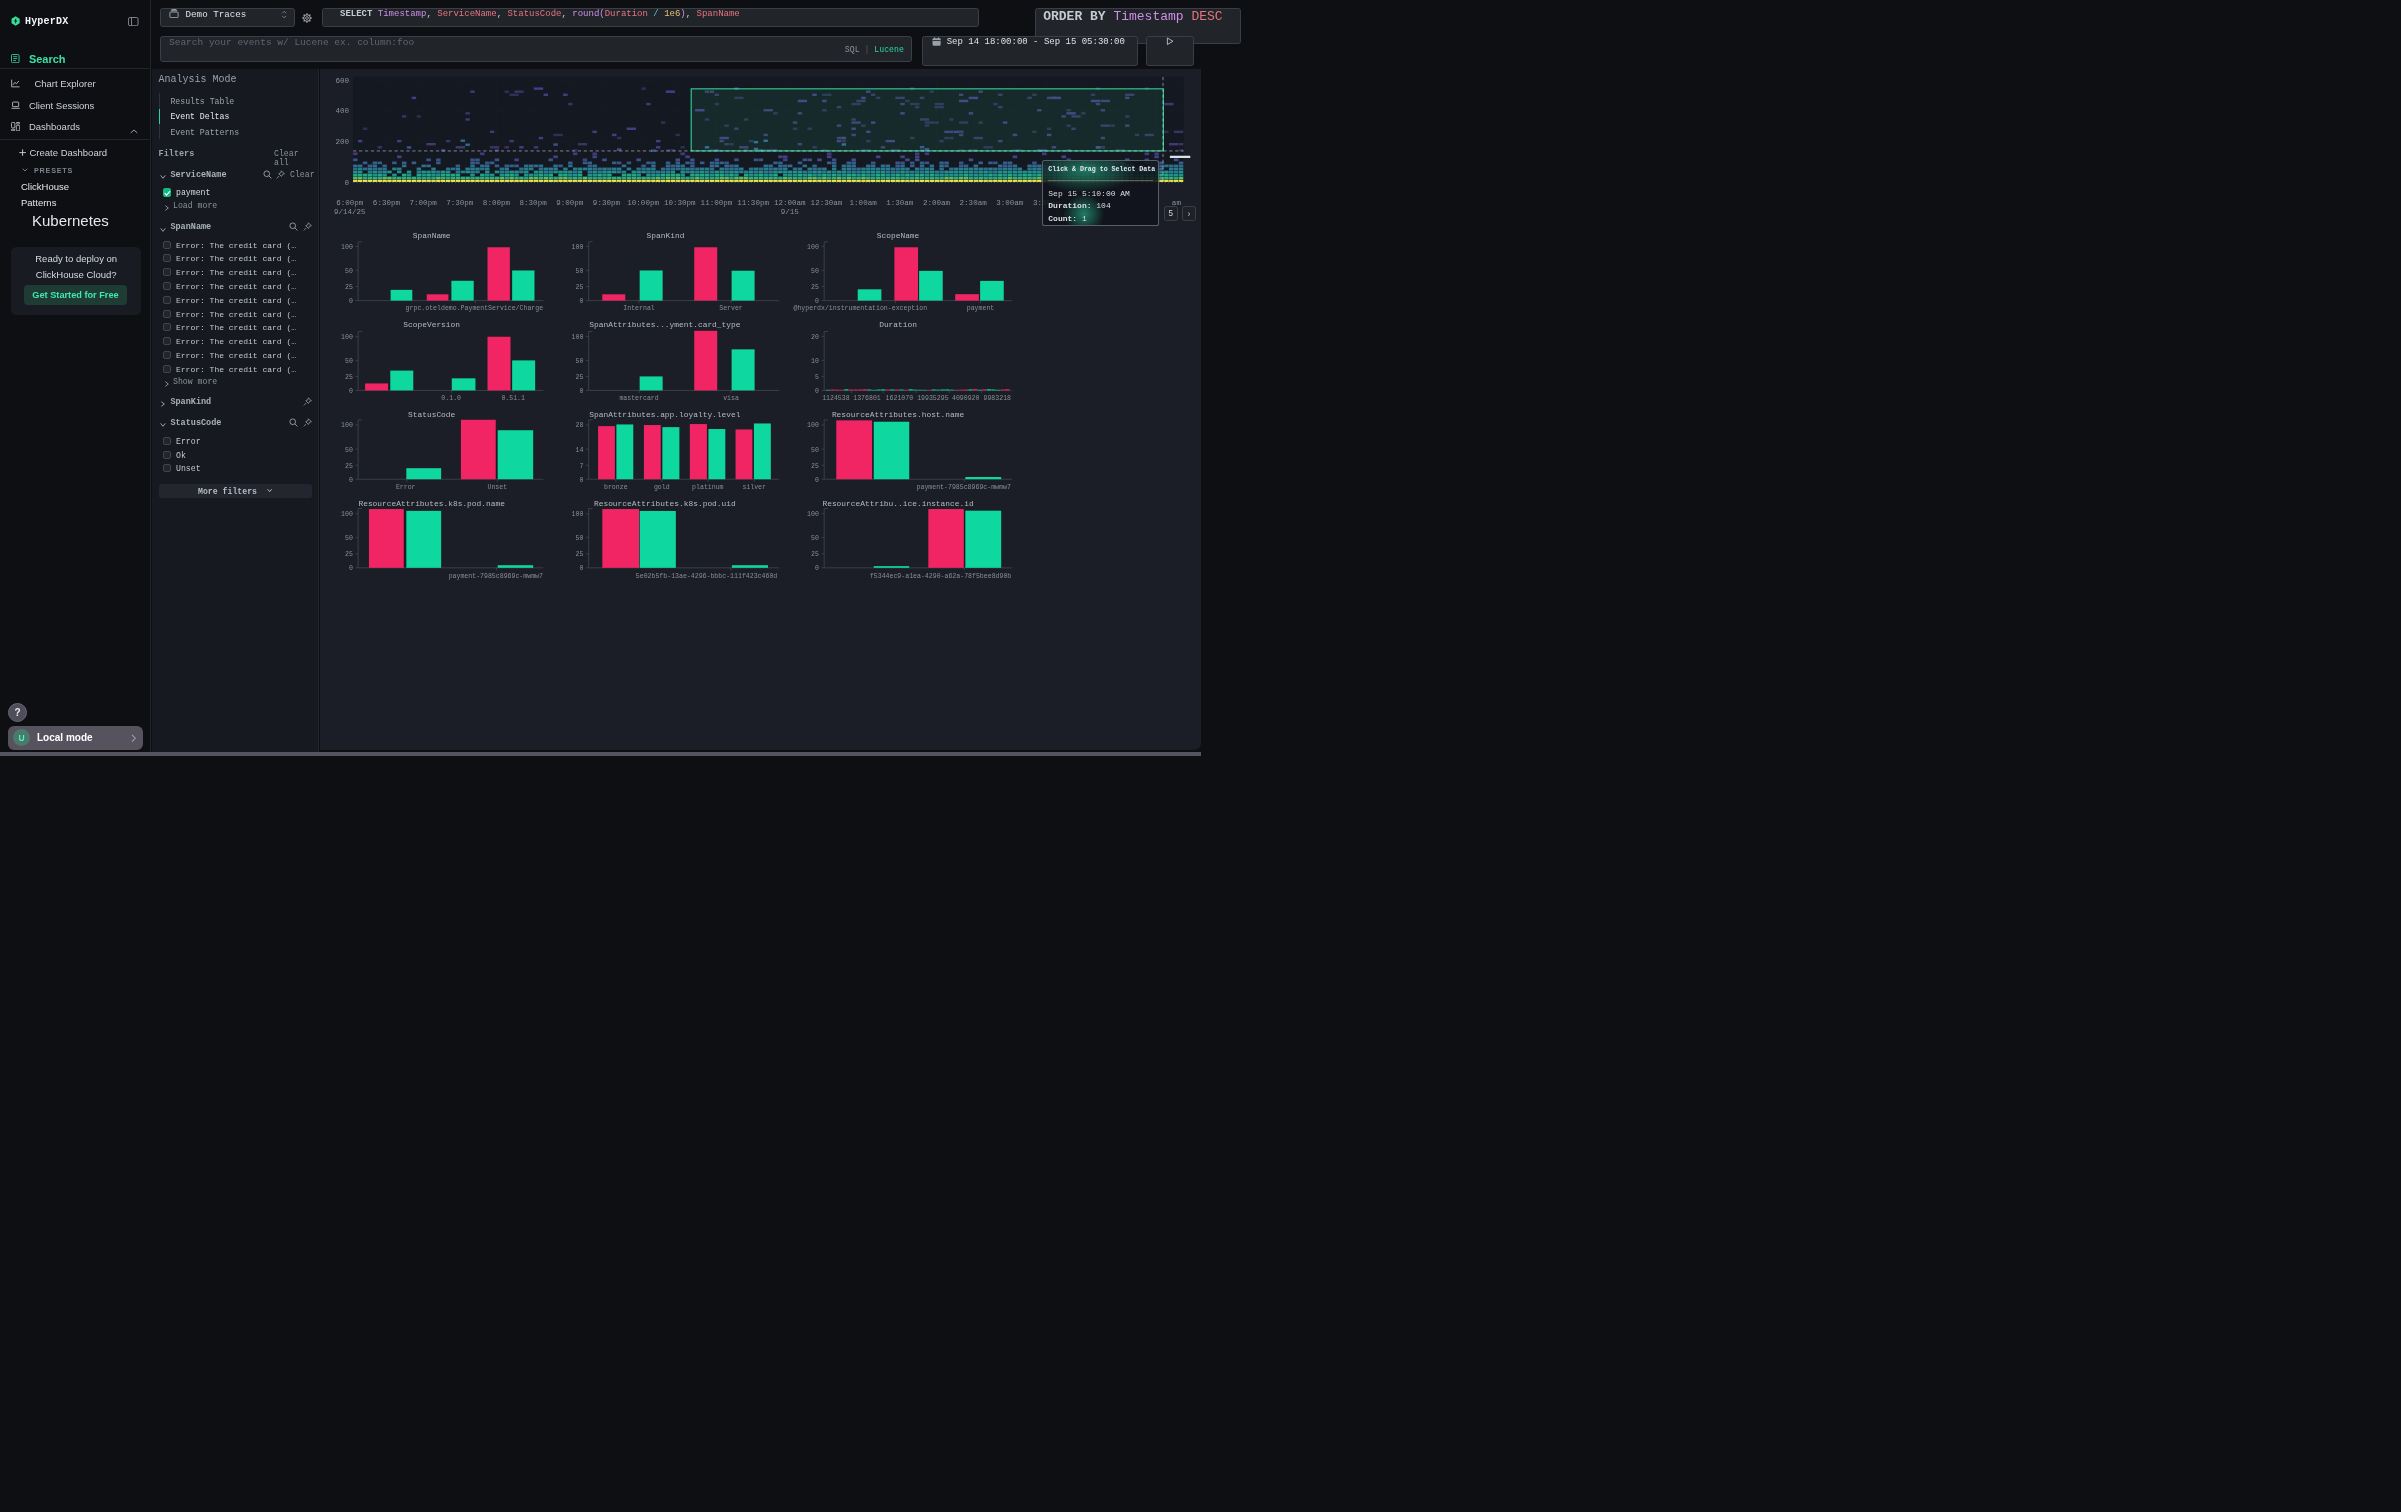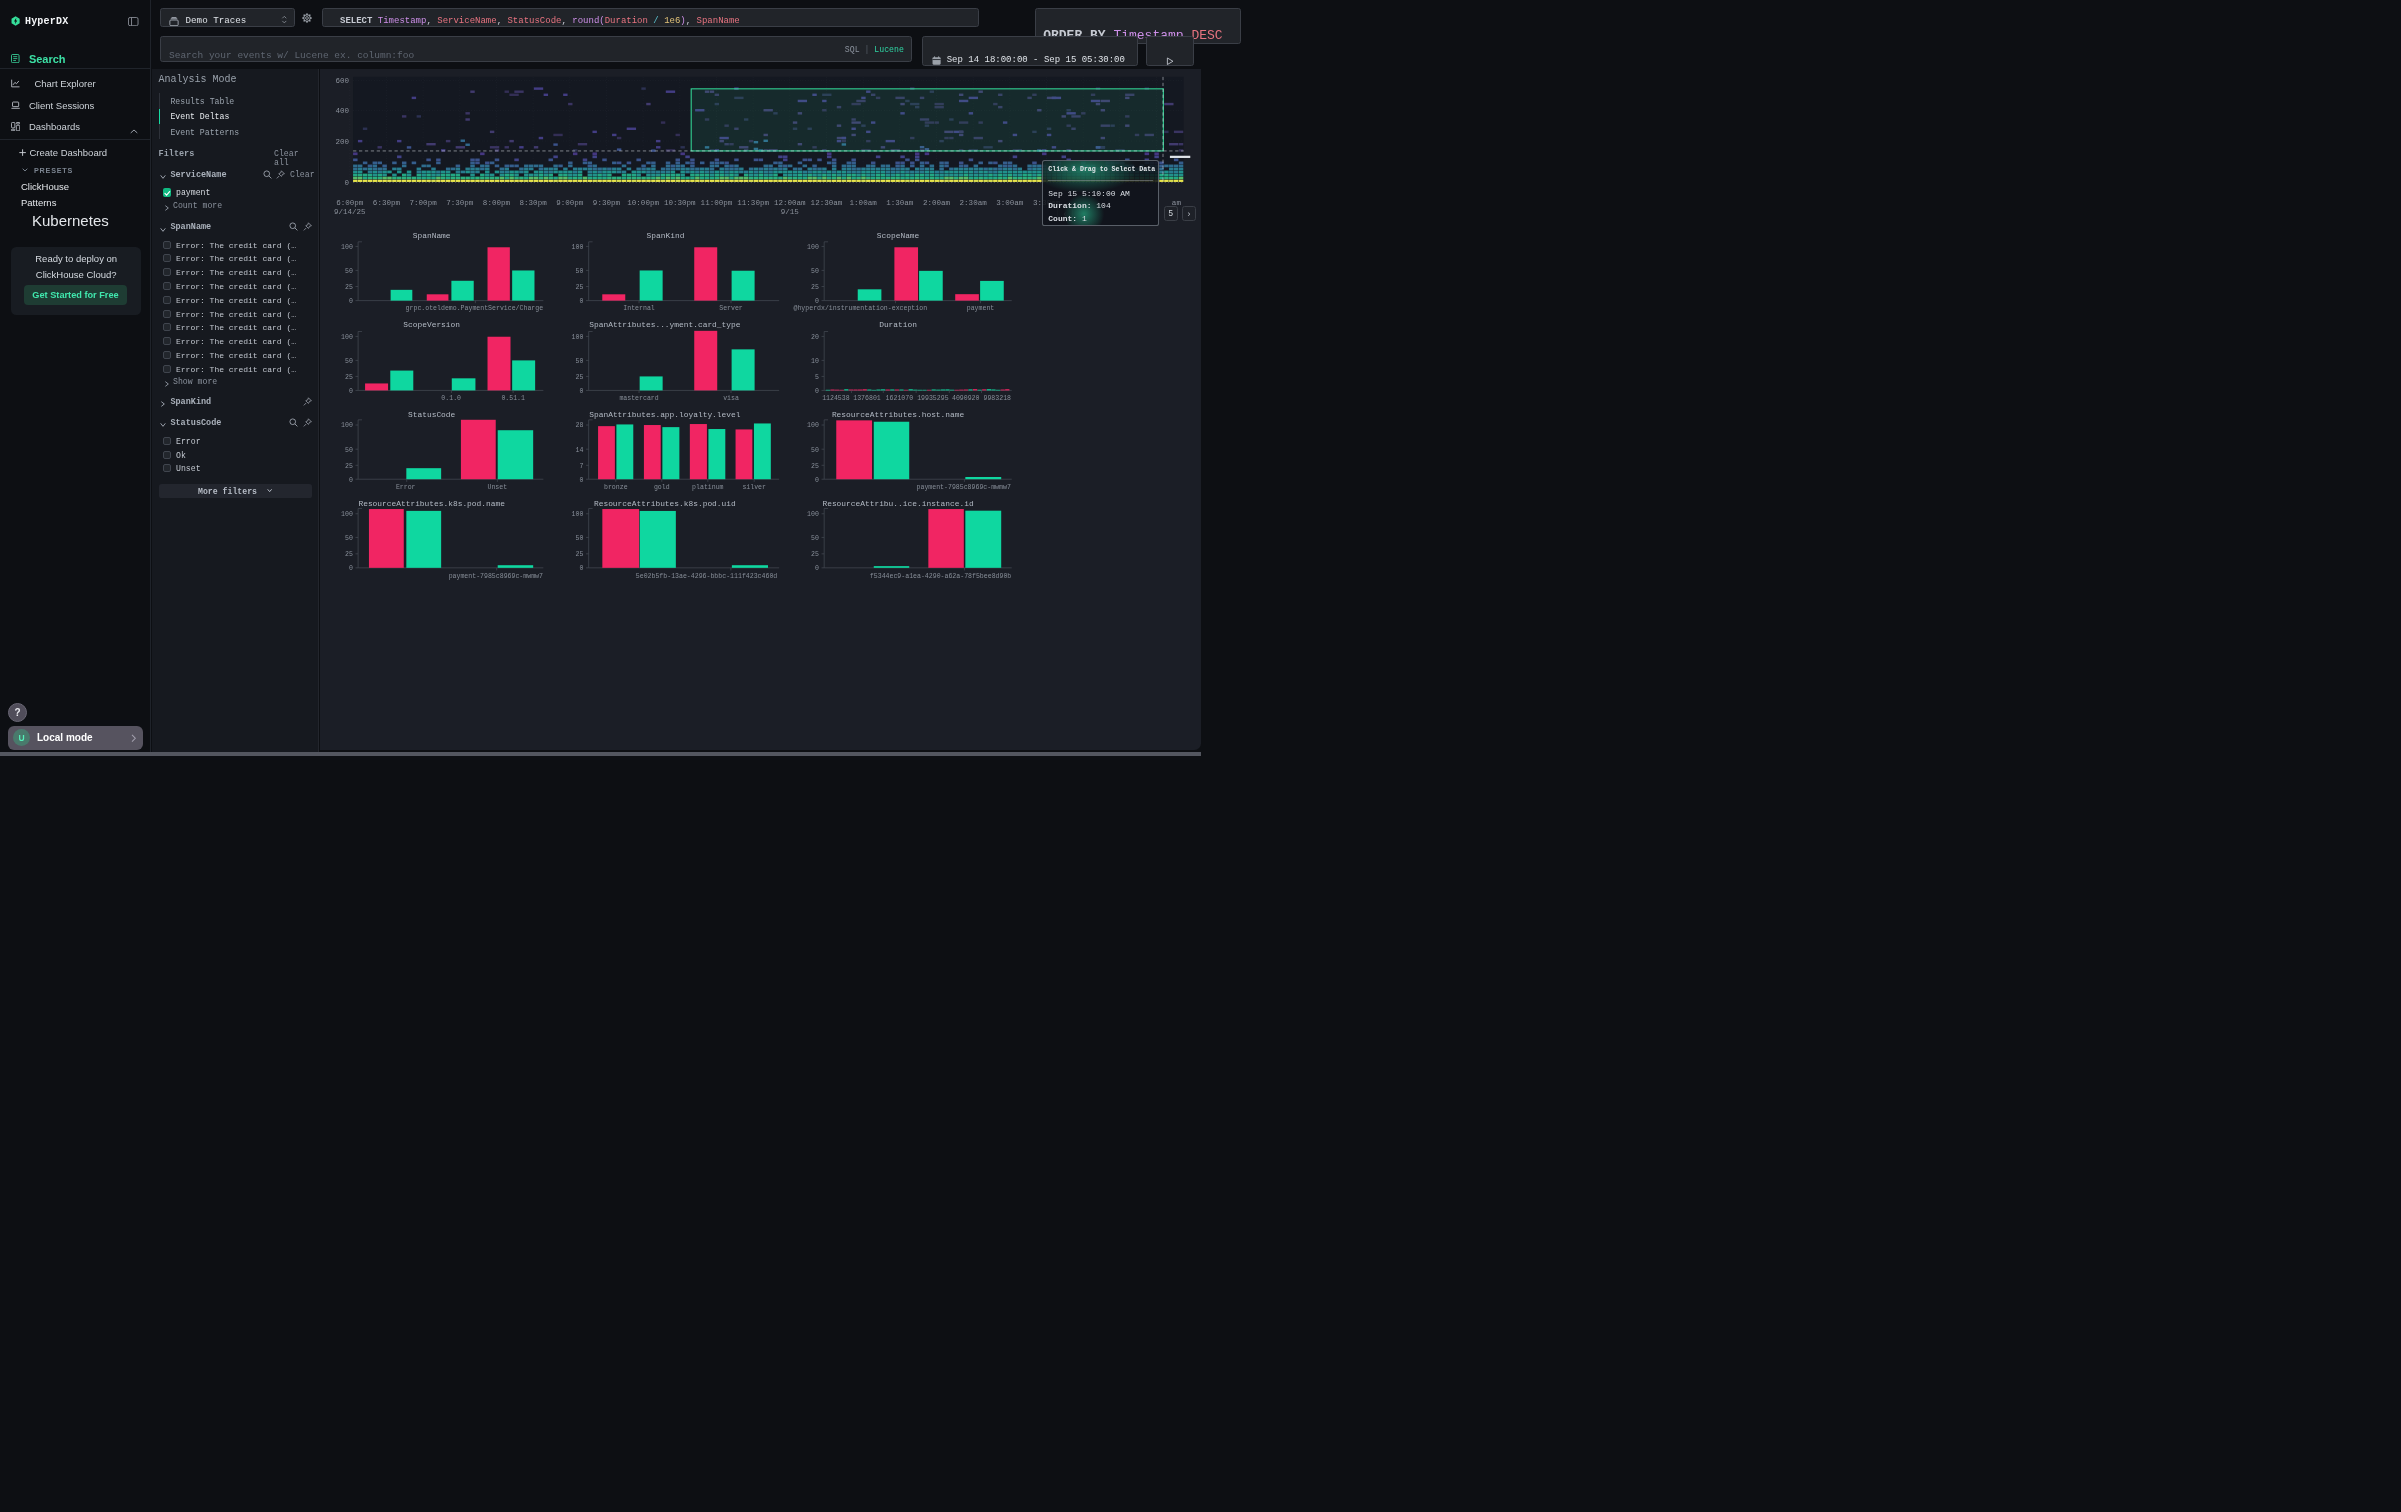--- a/index.html
+++ b/index.html
@@ -4,21 +4,21 @@
 *{margin:0;padding:0;box-sizing:border-box}
 html,body{width:1201px;height:756px;overflow:hidden;background:#0d0f13;
  font-family:"Liberation Sans",sans-serif;-webkit-font-smoothing:antialiased}
 .mono{font-family:"Liberation Mono",monospace}
 .abs{position:absolute}
 #sidebar{position:absolute;left:0;top:0;width:151px;height:752px;background:#0d0f13;border-right:0.7px solid #1f232a}
 #fpanel{position:absolute;left:152px;top:69px;width:167px;height:684px;background:#16191f;border-right:0.7px solid #23262d}
 #main{position:absolute;left:320px;top:69px;width:881px;height:681px;background:#1b1e26;border-bottom-right-radius:6.6px}
 #botbar{position:absolute;left:0;top:752px;width:1201px;height:4px;background:#53565f}
 .row{position:absolute;display:flex;align-items:center}
-.ibox{position:absolute;background:#212429;border:0.7px solid #3a3e46;border-radius:2.6px;display:flex;align-items:flex-end}
+.ibox{position:absolute;background:#212429;border:0.7px solid #3a3e46;border-radius:2.6px;display:flex;align-items:flex-start}
 </style></head>
 <body>
 <div id="fpanel-bg" class="abs" style="left:152px;top:69px;width:167px;height:682px;background:#16191f"></div>
 <div id="main"></div>
 <div id="sidebar">
     <div class="row" style="left:11.2px;top:16px;height:10.5px">
       <svg width="9.2" height="10" viewBox="0 0 14 15" style="">
         <path d="M7 0.4 L13.2 3.9 V11.1 L7 14.6 L0.8 11.1 V3.9 Z" fill="#35df9b"></path>
         <path d="M8.1 2.6 L4.6 8.2 H6.8 L5.9 12.4 L9.6 6.6 H7.5 Z" fill="#0d0f13"></path>
       </svg>
@@ -164,21 +164,21 @@
         <line x1="4.8" y1="9.2" x2="1.2" y2="12.8" stroke="#9aa0aa" stroke-width="1.2"></line>
       </svg></div>
     <div class="abs" style="left:138px;top:101px;font-size:8.2px;color:#8a919c">Clear</div>
     <div class="abs" style="left:10.5px;top:119px;width:8.5px;height:8.5px;background:#10b981;border-radius:2px"><svg width="8.5" height="8.5" viewBox="0 0 13 13" style="">
         <path d="M2.99 6.76 L5.46 9.36 L10.14 3.9" fill="none" stroke="#fff" stroke-width="1.8" stroke-linecap="round"></path>
       </svg></div>
     <div class="abs" style="left:24px;top:119px;font-size:8.2px;color:#d6dae0">payment</div>
     <div class="abs" style="left:12px;top:133px"><svg width="6" height="6" viewBox="0 0 9 9" style="">
         <path d="M2 1 L6.5 4.5 L2 8" fill="none" stroke="#8a919c" stroke-width="1.5"></path>
       </svg></div>
-    <div class="abs" style="left:21px;top:132px;font-size:8.2px;color:#8a919c">Count more</div>
+    <div class="abs" style="left:21px;top:132px;font-size:8.2px;color:#8a919c">Load more</div>
     <div class="abs" style="left:8px;top:155px"><svg width="6" height="6" viewBox="0 0 9 9" style="">
         <path d="M1 2 L4.5 6.5 L8 2" fill="none" stroke="#9aa0aa" stroke-width="1.5"></path>
       </svg></div>
     <div class="abs" style="left:18.4px;top:153px;font-size:8.5px;font-weight:bold;color:#aab1bb">SpanName</div>
     <div class="abs" style="left:137px;top:153px"><svg width="9.2" height="9.2" viewBox="0 0 14 14" style="">
         <circle cx="5.7" cy="5.7" r="4.3" fill="none" stroke="#9aa0aa" stroke-width="1.4"></circle>
         <line x1="9" y1="9" x2="12.8" y2="12.8" stroke="#9aa0aa" stroke-width="1.4"></line>
       </svg></div>
     <div class="abs" style="left:151px;top:153px"><svg width="9.2" height="9.2" viewBox="0 0 14 14" style="">
         <path d="M8.2 1.2 L12.8 5.8 L10 6.5 L8.3 9.8 L4.2 5.7 L7.5 4 Z" fill="none" stroke="#9aa0aa" stroke-width="1.2" stroke-linejoin="round"></path>

